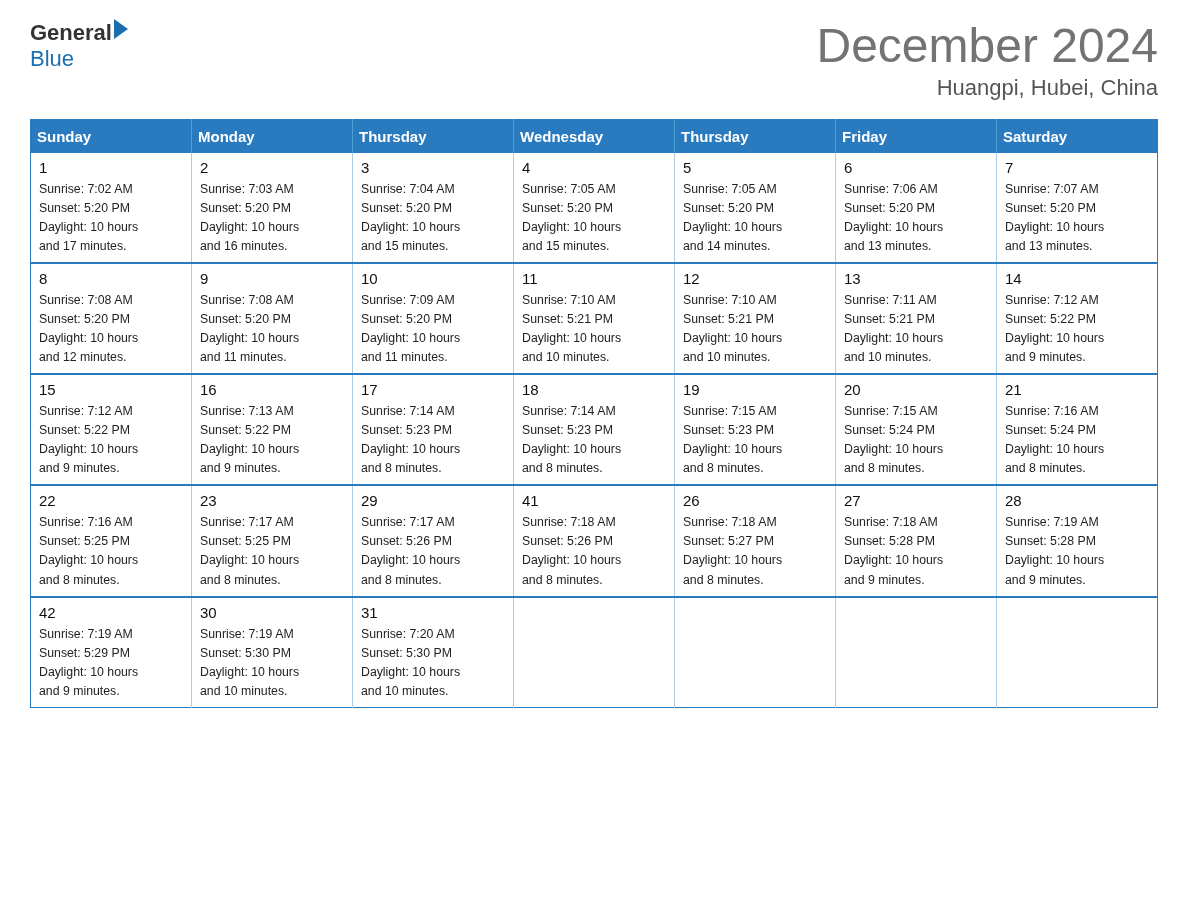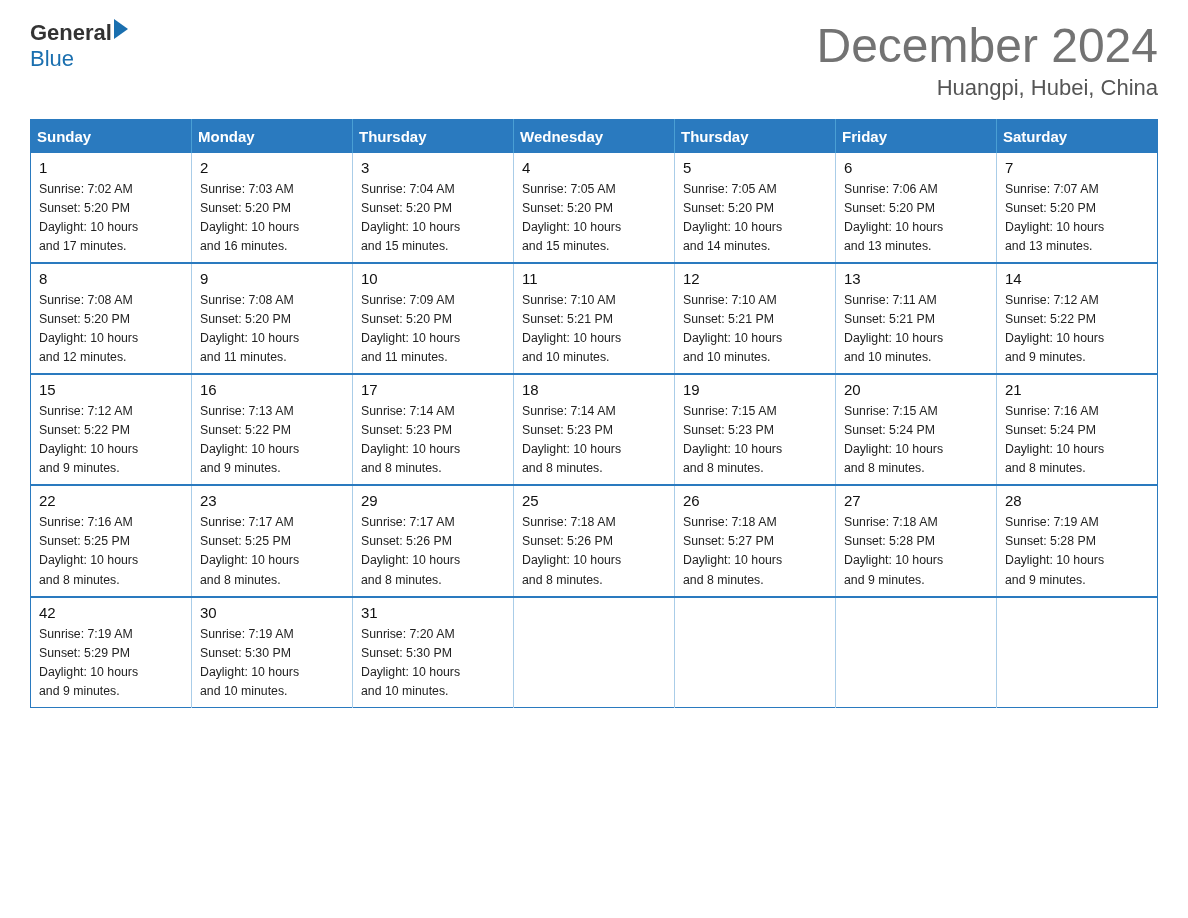--- a/index.html
+++ b/index.html
@@ -353,21 +353,21 @@
         <td>
           <span class="day-number">29</span>
         <div class="day-info">
           Sunrise: 7:17 AM<br>
           Sunset: 5:26 PM<br>
           Daylight: 10 hours<br>
           and 8 minutes.
         </div>
         </td>
         <td>
-          <span class="day-number">25</span>
+          <span class="day-number">41</span>
         <div class="day-info">
           Sunrise: 7:18 AM<br>
           Sunset: 5:26 PM<br>
           Daylight: 10 hours<br>
           and 8 minutes.
         </div>
         </td>
         <td>
           <span class="day-number">26</span>
         <div class="day-info">

